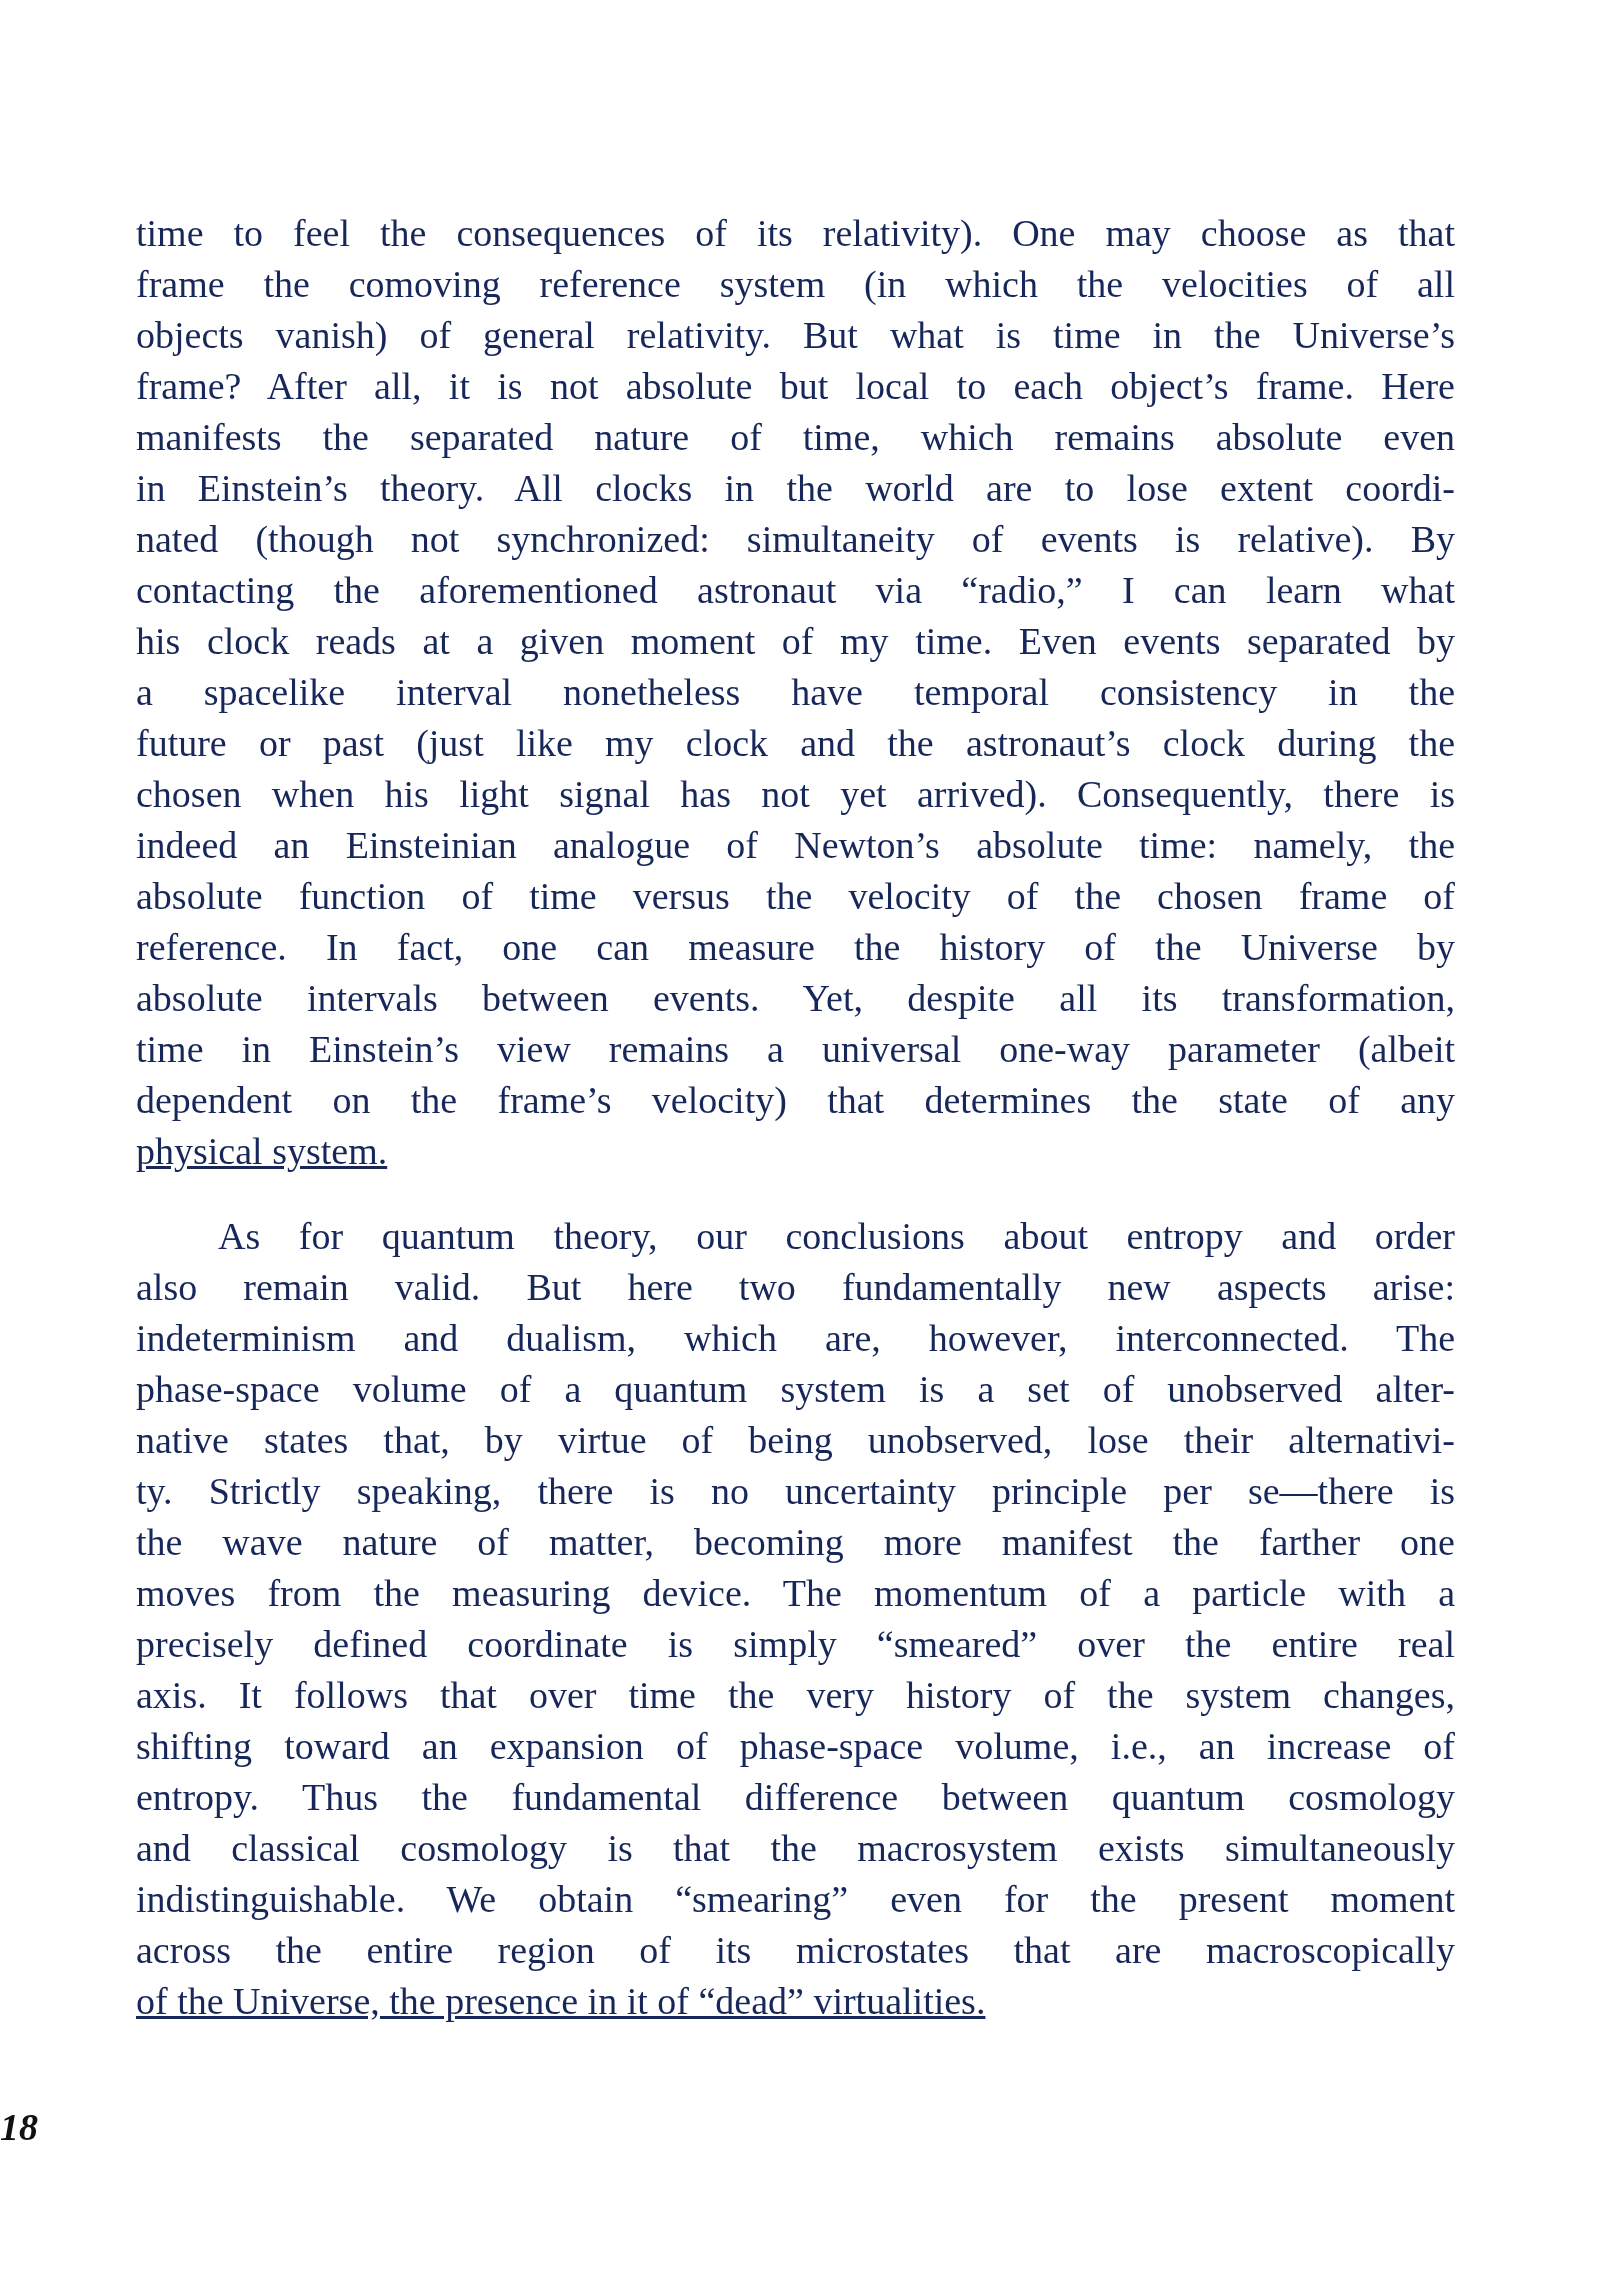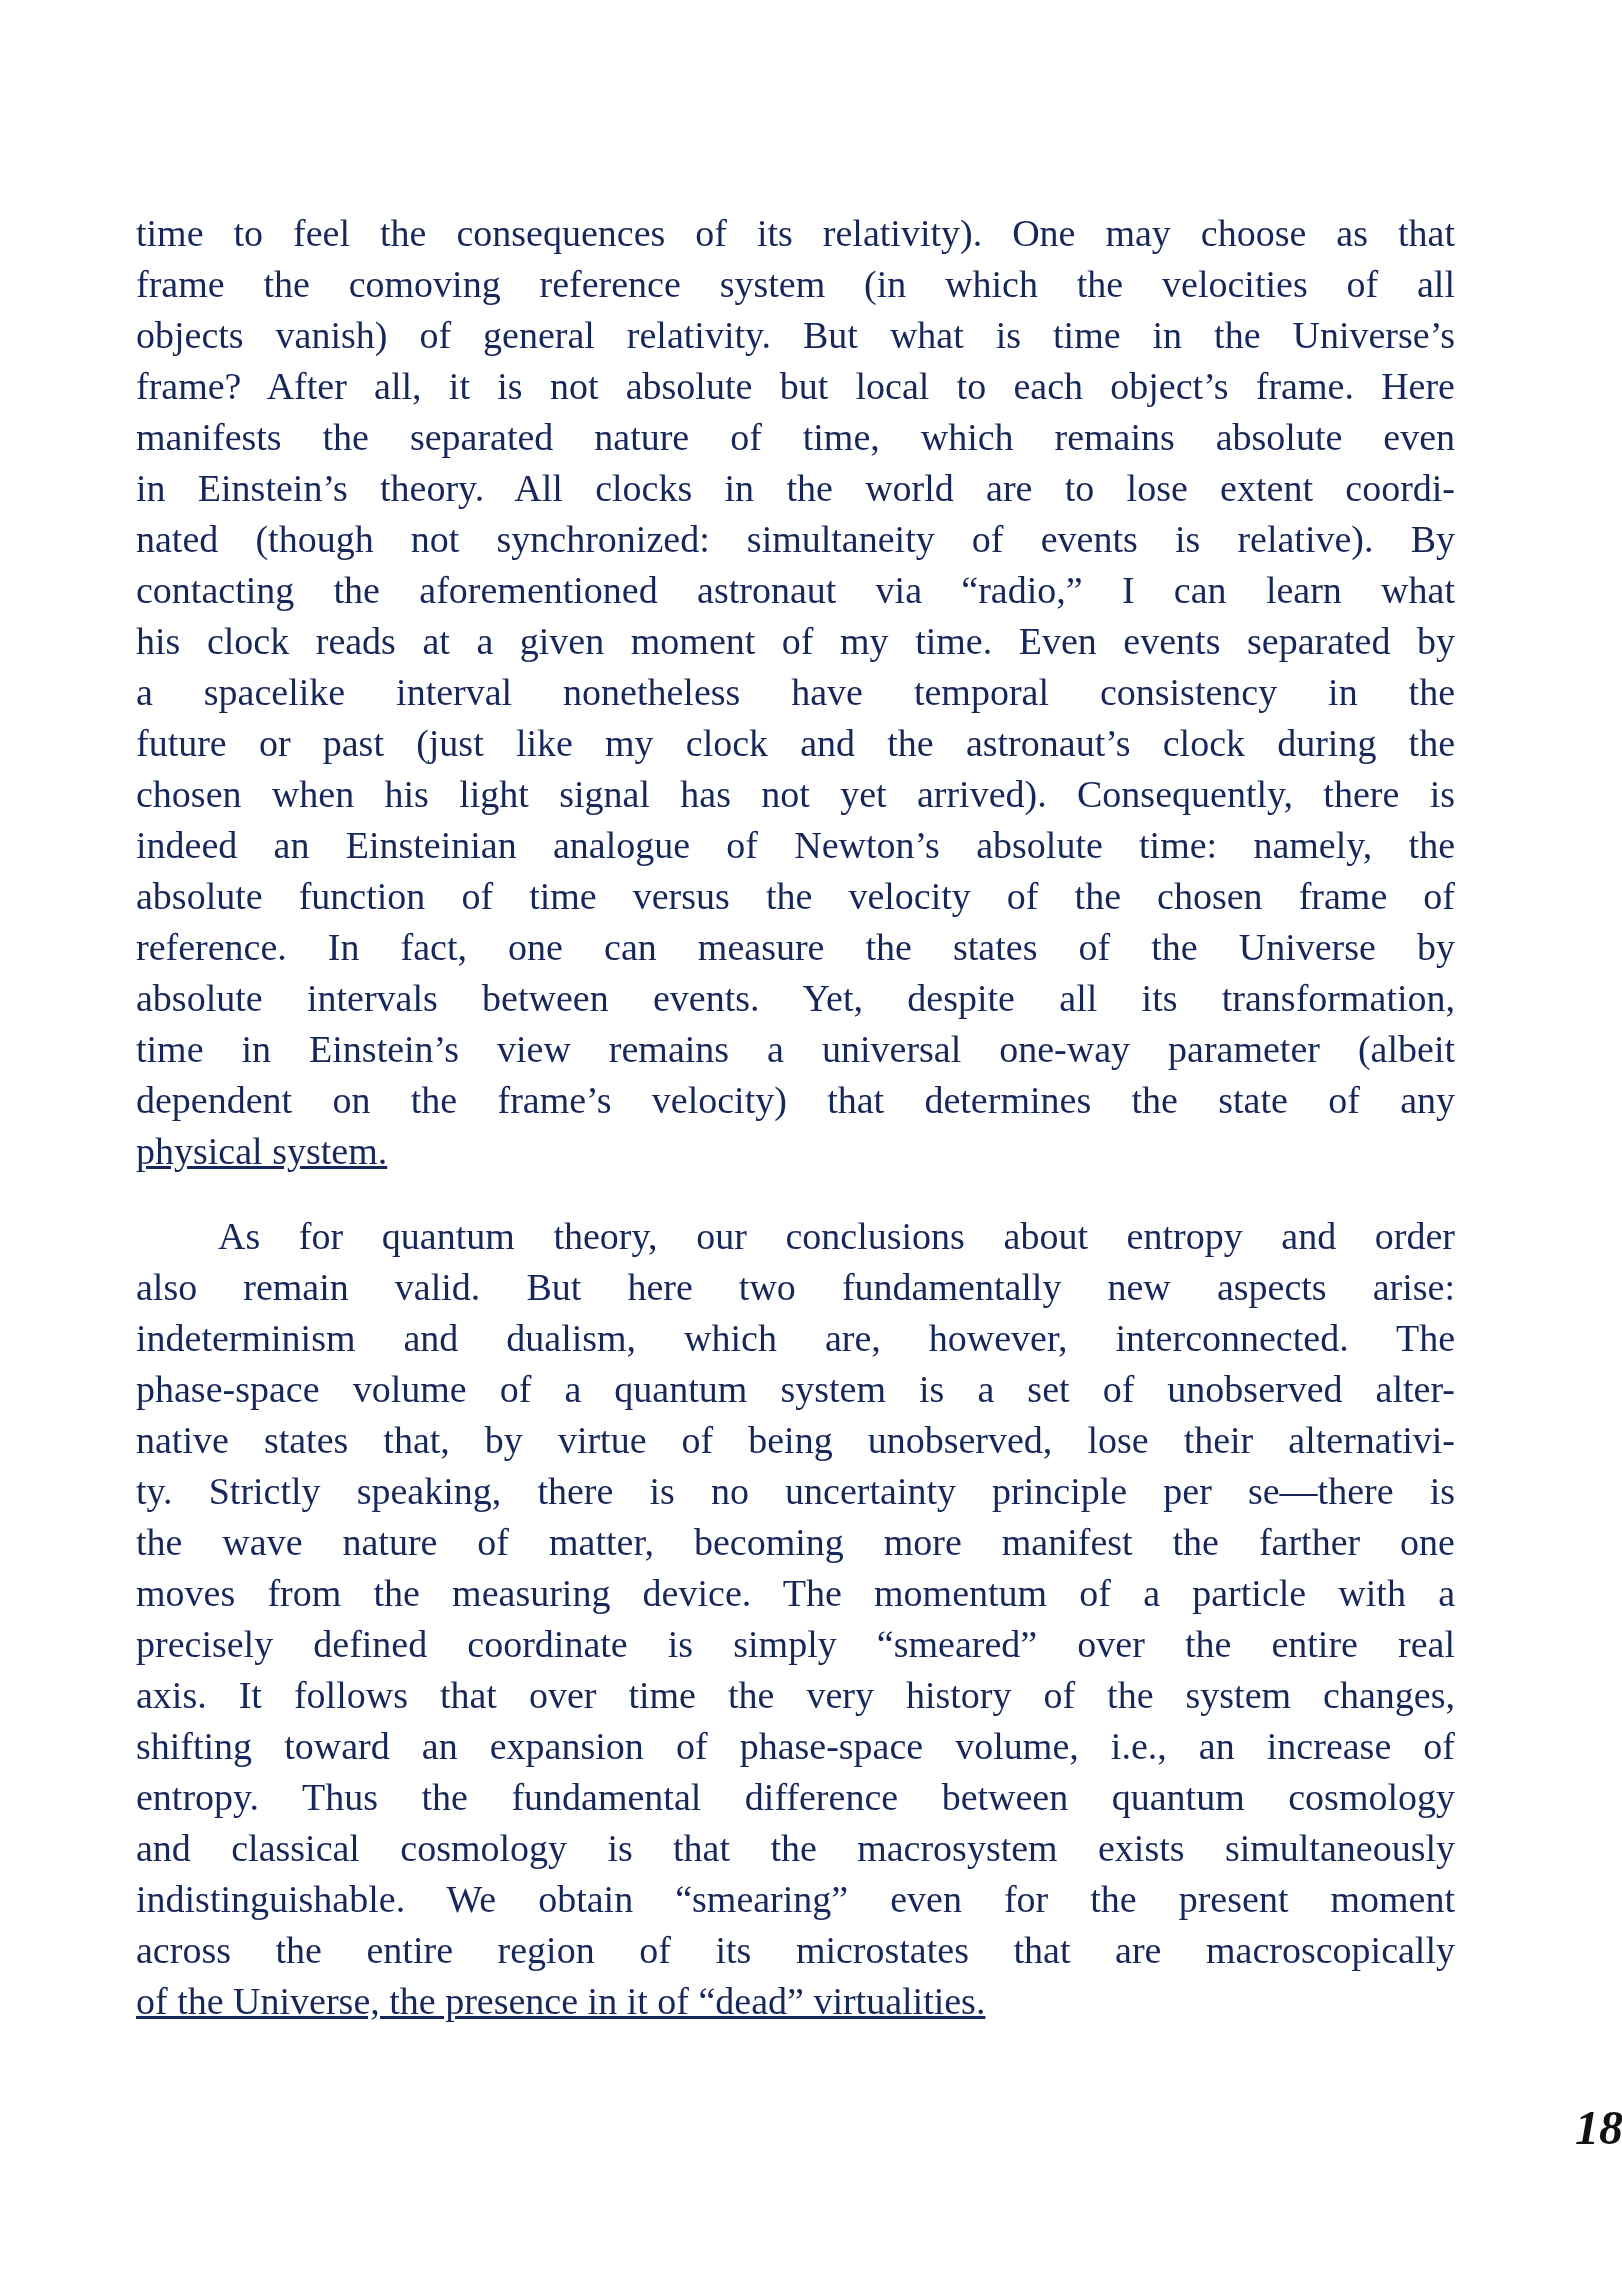--- a/index.html
+++ b/index.html
@@ -36,22 +36,22 @@
     text-decoration: underline;
   }
   .para.indent .line:first-child {
     text-indent: 82px;
   }
   .page-number {
     position: absolute;
     left: 0;
     top: 2108px;
     width: 1623px;
-    text-align: right;
-    font-size: 48px;
+    text-align: left;
+    font-size: 38px;
     line-height: 39px;
     font-style: italic;
     font-weight: bold;
     color: var(--pagenum, #111111);
   }
 </style>
 </head>
 <body>
 
 <div class="page" style="--bg: #ffffff; --text: #17275a; --pagenum: #111111;">
@@ -64,21 +64,21 @@
         <div class="line">manifests the separated nature of time, which remains absolute even</div>
         <div class="line">in Einstein’s theory. All clocks in the world are to lose extent coordi-</div>
         <div class="line">nated (though not synchronized: simultaneity of events is relative). By</div>
         <div class="line">contacting the aforementioned astronaut via “radio,” I can learn what</div>
         <div class="line">his clock reads at a given moment of my time. Even events separated by</div>
         <div class="line">a spacelike interval nonetheless have temporal consistency in the</div>
         <div class="line">future or past (just like my clock and the astronaut’s clock during the</div>
         <div class="line">chosen when his light signal has not yet arrived). Consequently, there is</div>
         <div class="line">indeed an Einsteinian analogue of Newton’s absolute time: namely, the</div>
         <div class="line">absolute function of time versus the velocity of the chosen frame of</div>
-        <div class="line">reference. In fact, one can measure the states of the Universe by</div>
+        <div class="line">reference. In fact, one can measure the history of the Universe by</div>
         <div class="line">absolute intervals between events. Yet, despite all its transformation,</div>
         <div class="line">time in Einstein’s view remains a universal one-way parameter (albeit</div>
         <div class="line">dependent on the frame’s velocity) that determines the state of any</div>
         <div class="line last">physical system.</div>
       </div>
       <div class="para indent">
         <div class="line">As for quantum theory, our conclusions about entropy and order</div>
         <div class="line">also remain valid. But here two fundamentally new aspects arise:</div>
         <div class="line">indeterminism and dualism, which are, however, interconnected. The</div>
         <div class="line">phase-space volume of a quantum system is a set of unobserved alter-</div>

